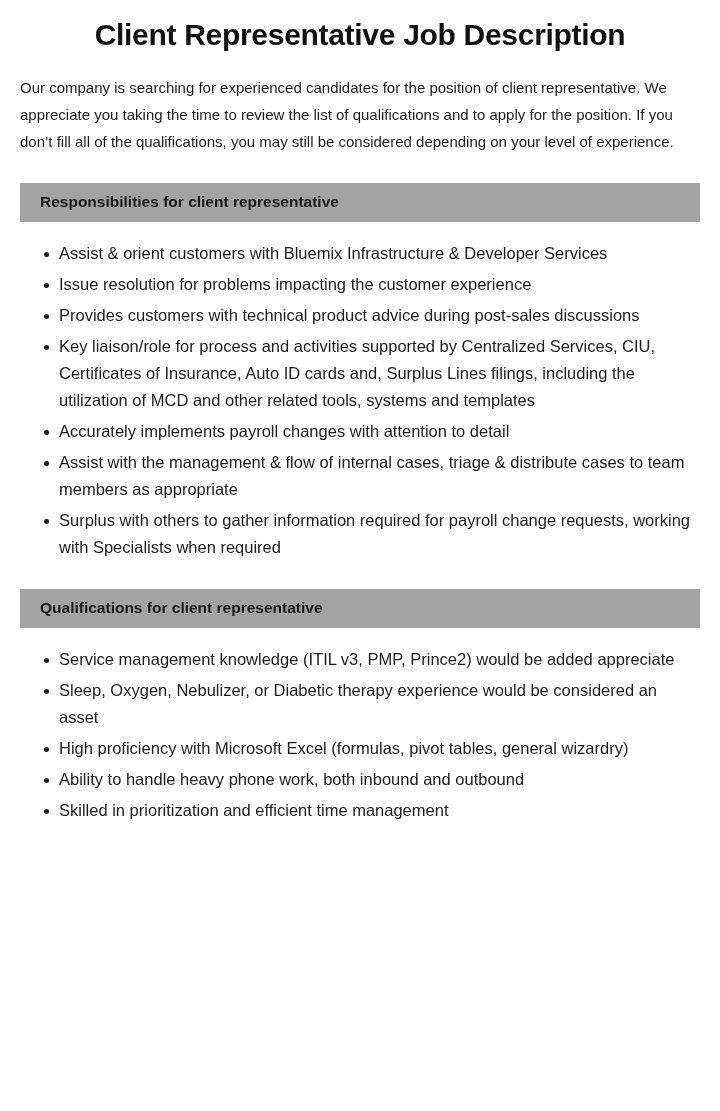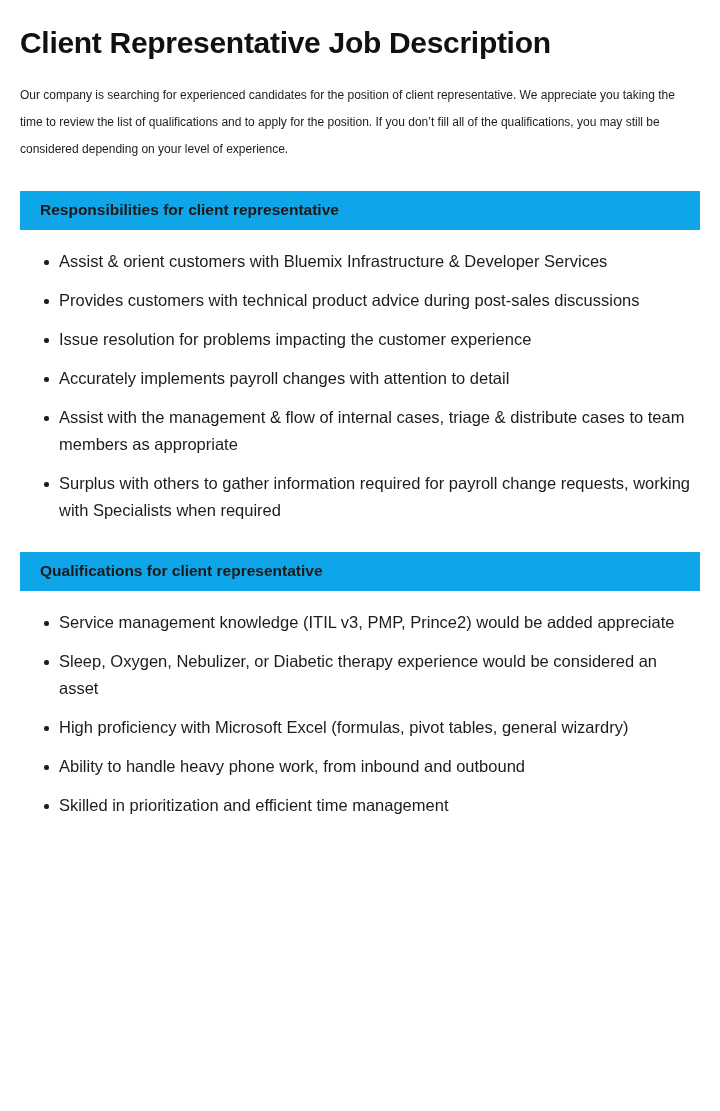--- a/index.html
+++ b/index.html
@@ -16,62 +16,63 @@
   }
   .page {
     position: relative;
     width: 720px;
     box-sizing: border-box;
   }
 
   
   .doc-title {
     margin: 0;
-    padding: 24px 20px 0 20px;
+    padding: 16px 20px 0 20px;
+    text-align: center;
     font-size: 30px;
     line-height: 38px;
     font-weight: bold;
     letter-spacing: -0.3px;
     color: #111111;
   }
 
   
   .intro {
     margin: 20px 0 0 0;
     padding: 0 22px 0 20px;
-    font-size: 12px;
+    font-size: 15px;
     line-height: 27px;
     color: #1c1c1c;
   }
 
   
   .section-band {
     margin: 28px 0 0 0;
     width: 680px;
     margin-left: 20px;
-    background: #0ea5e9;
+    background: #a3a3a3;
     box-sizing: border-box;
     padding: 9px 0 10px 20px;
   }
   .section-band-title {
     font-size: 15.5px;
     line-height: 20px;
     font-weight: bold;
     color: #1a1a1a;
   }
 
   
   .bullet-list {
     list-style: none;
     margin: 18px 0 0 0;
     padding: 0 23px 0 0;
   }
   .bullet-item {
     position: relative;
-    margin: 12px 0 0 0;
+    margin: 4px 0 0 0;
     padding: 0 0 0 59px;
     font-size: 16.5px;
     line-height: 27px;
     color: #1c1c1c;
   }
   .bullet-item::before {
     content: "";
     position: absolute;
     left: 44px;
     top: 12px;
@@ -94,34 +95,35 @@
 
   <p class="intro">Our company is searching for experienced candidates for the position of client representative. We appreciate you taking the time to review the list of qualifications and to apply for the position. If you don’t fill all of the qualifications, you may still be considered depending on your level of experience.</p>
 
   <div class="sections-container">
       <div class="section-block">
         <div class="section-band">
           <div class="section-band-title">Responsibilities for client representative</div>
         </div>
         <ul class="bullet-list">
           <li class="bullet-item">Assist &amp; orient customers with Bluemix Infrastructure &amp; Developer Services</li>
+          <li class="bullet-item">Issue resolution for problems impacting the customer experience</li>
           <li class="bullet-item">Provides customers with technical product advice during post-sales discussions</li>
-          <li class="bullet-item">Issue resolution for problems impacting the customer experience</li>
+          <li class="bullet-item">Key liaison/role for process and activities supported by Centralized Services, CIU, Certificates of Insurance, Auto ID cards and, Surplus Lines filings, including the utilization of MCD and other related tools, systems and templates</li>
           <li class="bullet-item">Accurately implements payroll changes with attention to detail</li>
           <li class="bullet-item">Assist with the management &amp; flow of internal cases, triage &amp; distribute cases to team members as appropriate</li>
           <li class="bullet-item">Surplus with others to gather information required for payroll change requests, working with Specialists when required</li>
         </ul>
       </div>
       <div class="section-block">
         <div class="section-band">
           <div class="section-band-title">Qualifications for client representative</div>
         </div>
         <ul class="bullet-list">
           <li class="bullet-item">Service management knowledge (ITIL v3, PMP, Prince2) would be added appreciate</li>
           <li class="bullet-item">Sleep, Oxygen, Nebulizer, or Diabetic therapy experience would be considered an asset</li>
           <li class="bullet-item">High proficiency with Microsoft Excel (formulas, pivot tables, general wizardry)</li>
-          <li class="bullet-item">Ability to handle heavy phone work, from inbound and outbound</li>
+          <li class="bullet-item">Ability to handle heavy phone work, both inbound and outbound</li>
           <li class="bullet-item">Skilled in prioritization and efficient time management</li>
         </ul>
       </div>
     </div>
 
 </div>
 
 </body></html>

